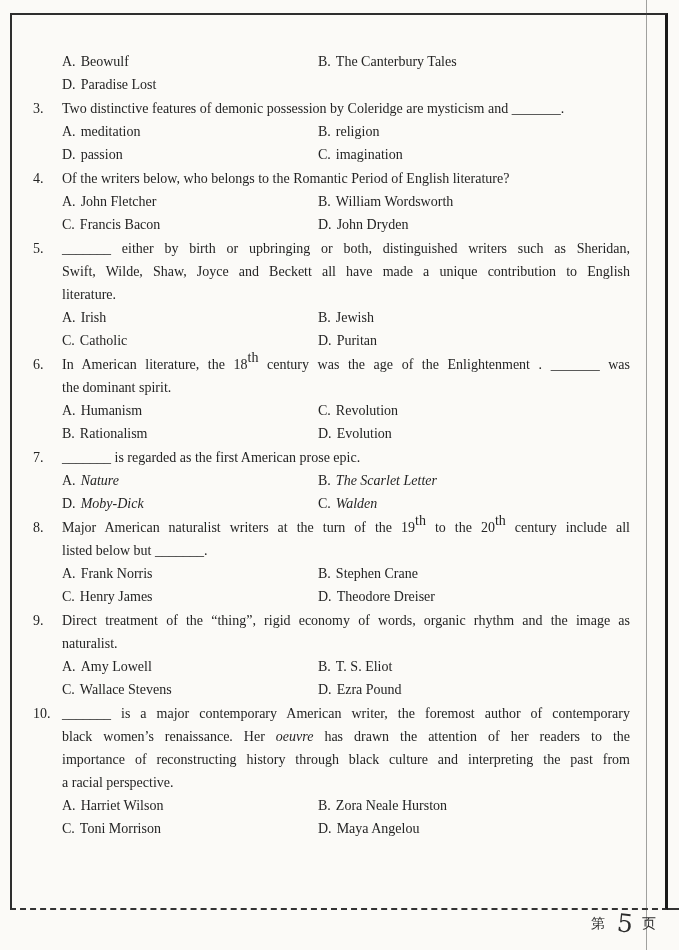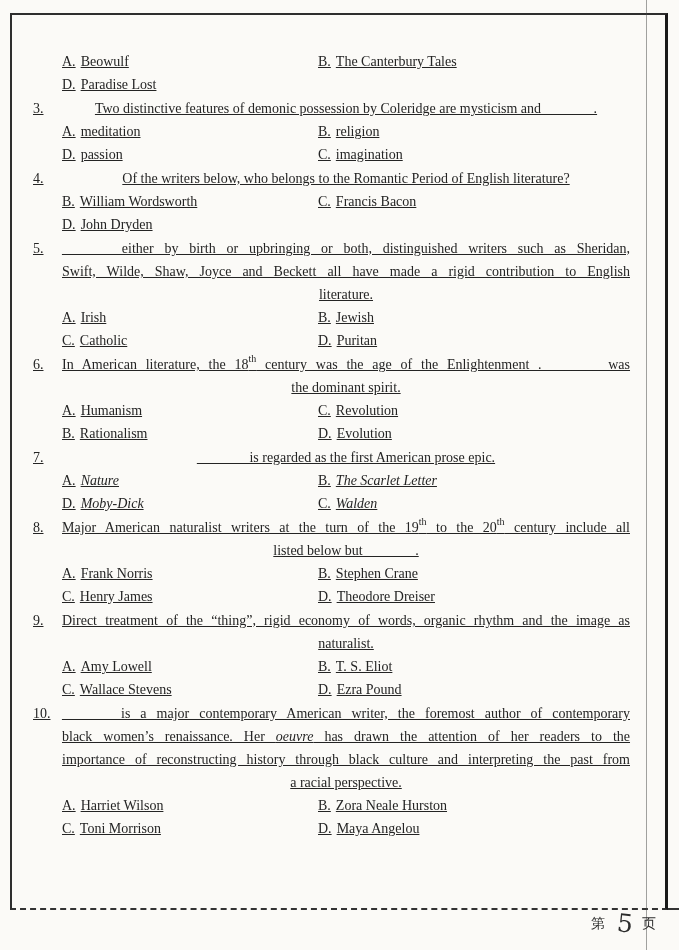--- a/index.html
+++ b/index.html
@@ -32,33 +32,32 @@
     position: absolute;
     left: 646px; top: 0;
     width: 1px; height: 950px;
     background: rgba(70,70,70,.5);
   }
   .content {
     position: absolute;
     left: 33px; top: 50px;
     width: 597px;
   }
-  .question { display: flex; margin-bottom: 1px; text-decoration: underline; }
+  .question { display: flex; margin-bottom: 1px; }
   .qnum {
     flex: 0 0 29px; width: 29px;
     font-size: 14px; line-height: 23px;
   }
   .qbody { flex: 1; width: 568px; min-width: 0; }
   .stem-line {
     font-size: 14px; line-height: 23px;
     white-space: nowrap;
-    text-align: center;
   }
   .stem-line.just { text-align: justify; text-align-last: justify; }
-  sup { font-size: 10px; line-height: 0; position: relative; top: -1px; }
+  sup { font-size: 14px; line-height: 0; position: relative; top: -1px; }
   .it { font-style: italic; }
   .options {
     display: grid;
     grid-template-columns: 256px 1fr;
   }
   .opt { font-size: 14px; line-height: 23px; white-space: nowrap; }
   .opt-label { margin-right: 5px; }
   .footer {
     position: absolute;
     left: 0; top: 914px;
@@ -107,31 +106,32 @@
           <div class="opt"><span class="opt-label">D.</span><span>passion</span></div>
           <div class="opt"><span class="opt-label">C.</span><span>imagination</span></div>
         </div>
       </div>
     </div>
     <div class="question">
       <div class="qnum">4.</div>
       <div class="qbody">
         <div class="stem-line"><span>Of the writers below, who belongs to the Romantic Period of English literature?</span></div>
         <div class="options">
+          <div class="opt"><span class="opt-label">A.</span><span>John Fletcher</span></div>
           <div class="opt"><span class="opt-label">B.</span><span>William Wordsworth</span></div>
           <div class="opt"><span class="opt-label">C.</span><span>Francis Bacon</span></div>
           <div class="opt"><span class="opt-label">D.</span><span>John Dryden</span></div>
         </div>
       </div>
     </div>
     <div class="question">
       <div class="qnum">5.</div>
       <div class="qbody">
         <div class="stem-line just"><span>_______ either by birth or upbringing or both, distinguished writers such as Sheridan,</span></div>
-        <div class="stem-line just"><span>Swift, Wilde, Shaw, Joyce and Beckett all have made a rigid contribution to English</span></div>
+        <div class="stem-line just"><span>Swift, Wilde, Shaw, Joyce and Beckett all have made a unique contribution to English</span></div>
         <div class="stem-line"><span>literature.</span></div>
         <div class="options">
           <div class="opt"><span class="opt-label">A.</span><span>Irish</span></div>
           <div class="opt"><span class="opt-label">B.</span><span>Jewish</span></div>
           <div class="opt"><span class="opt-label">C.</span><span>Catholic</span></div>
           <div class="opt"><span class="opt-label">D.</span><span>Puritan</span></div>
         </div>
       </div>
     </div>
     <div class="question">

